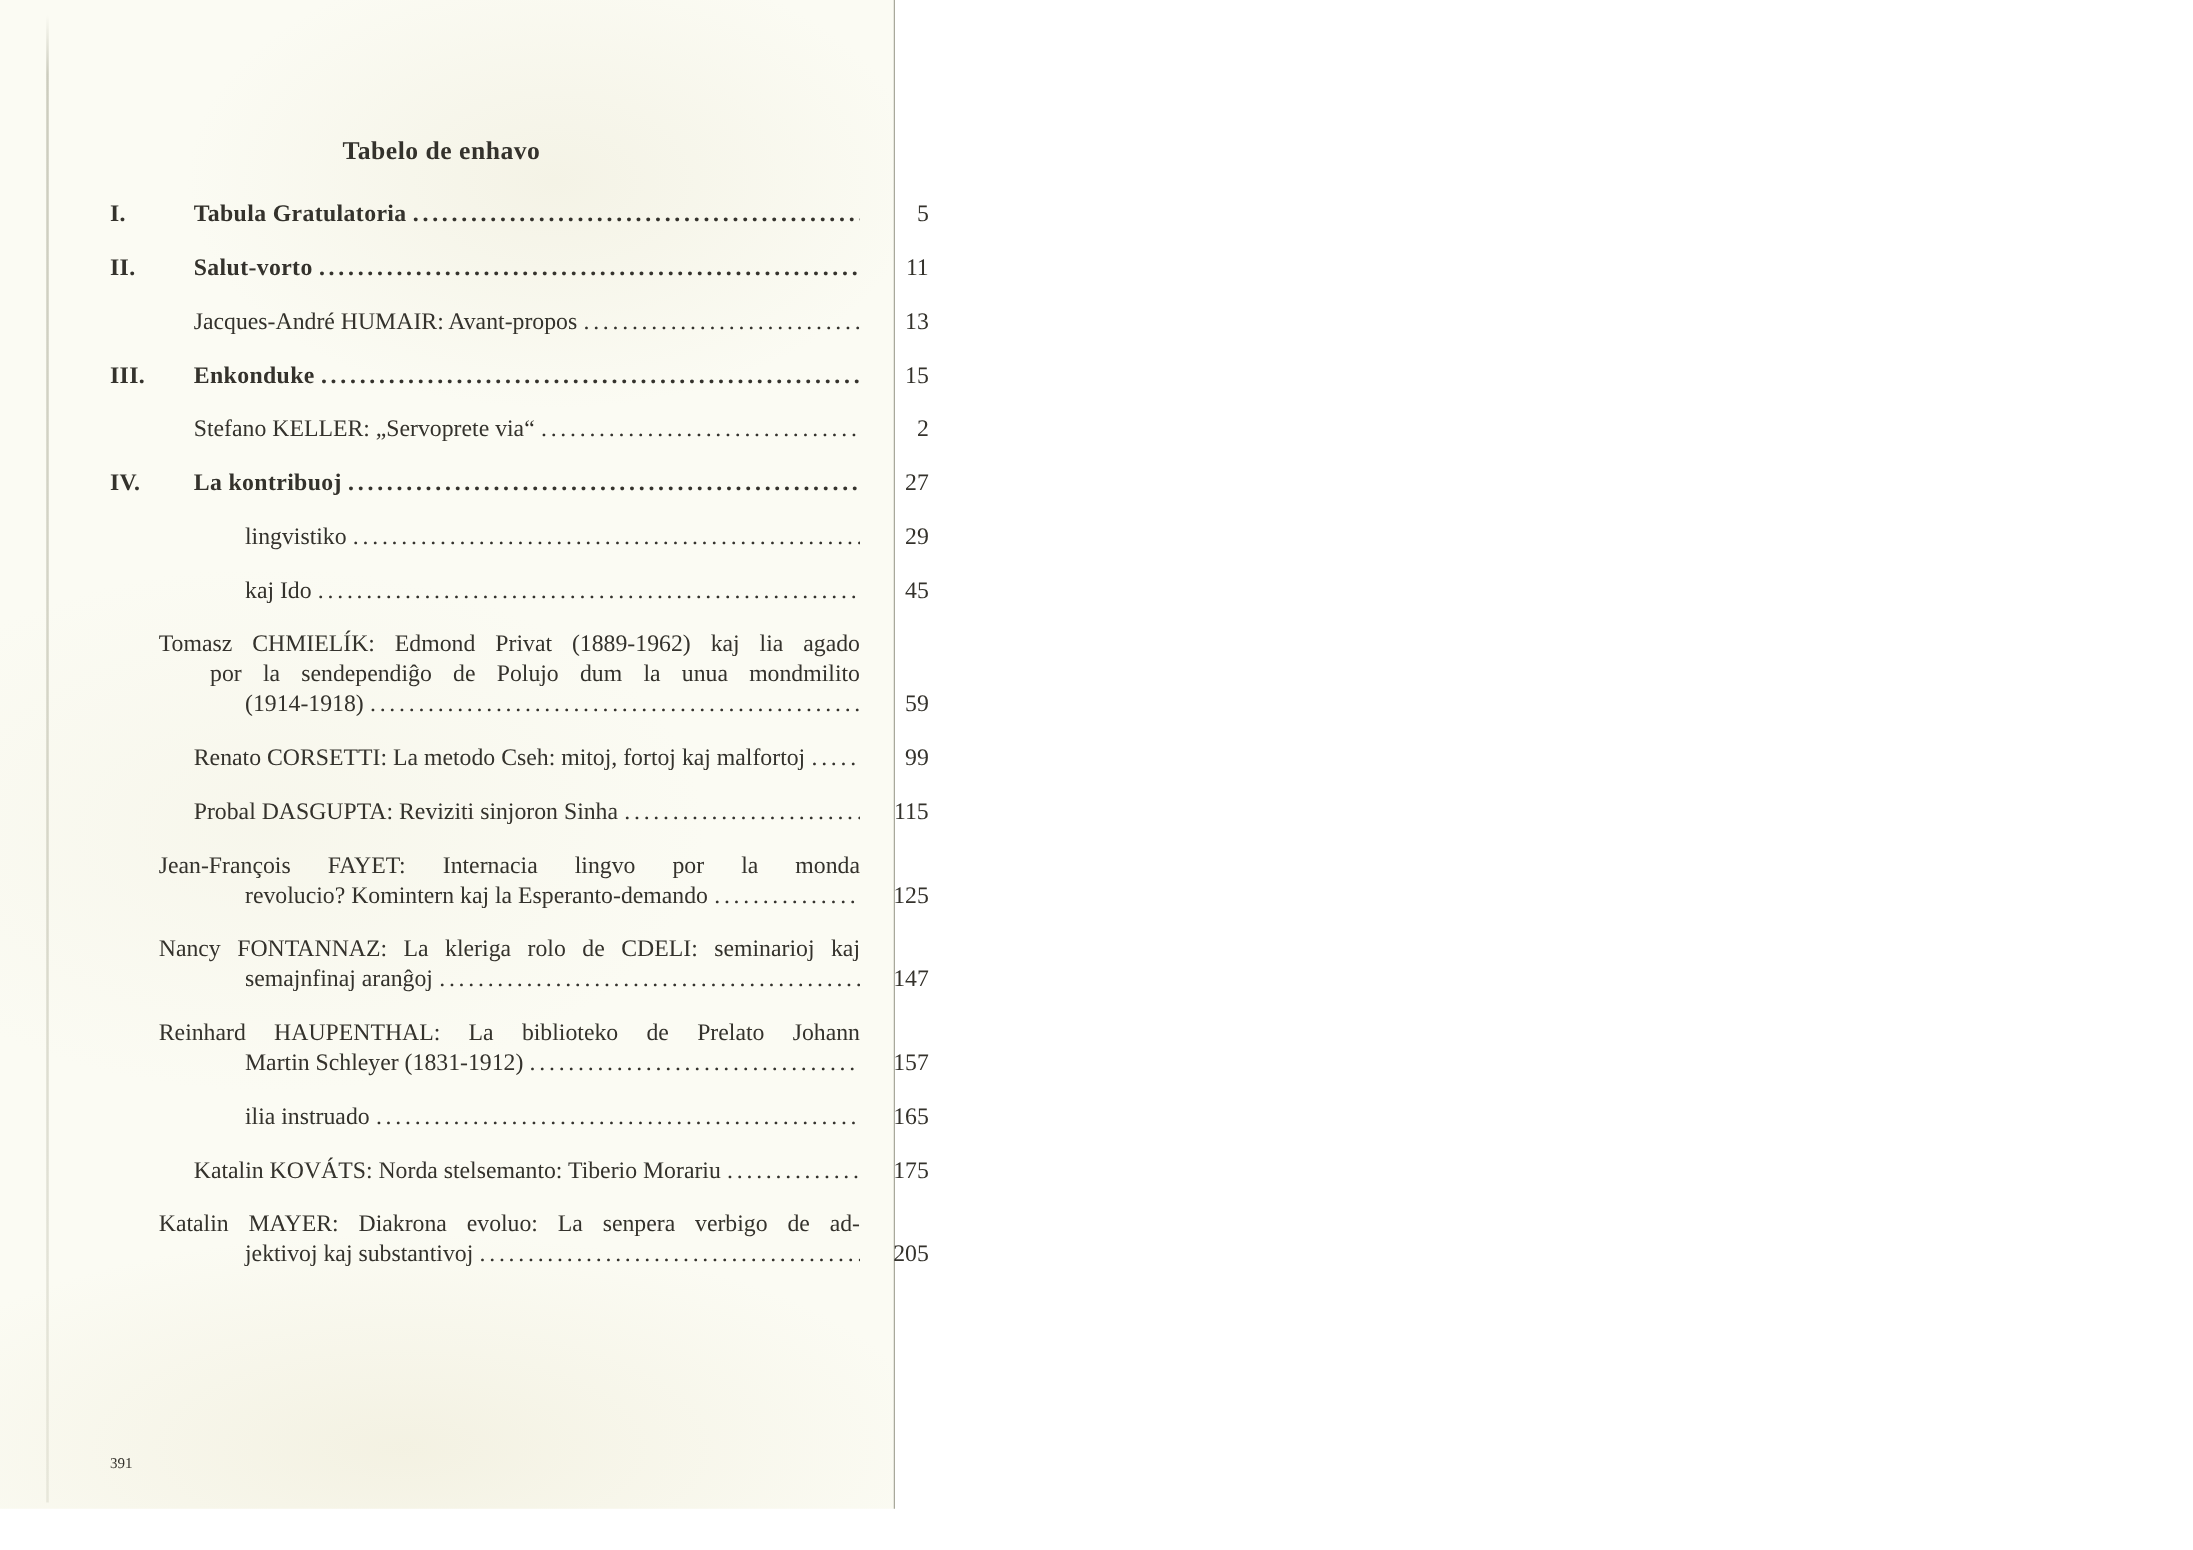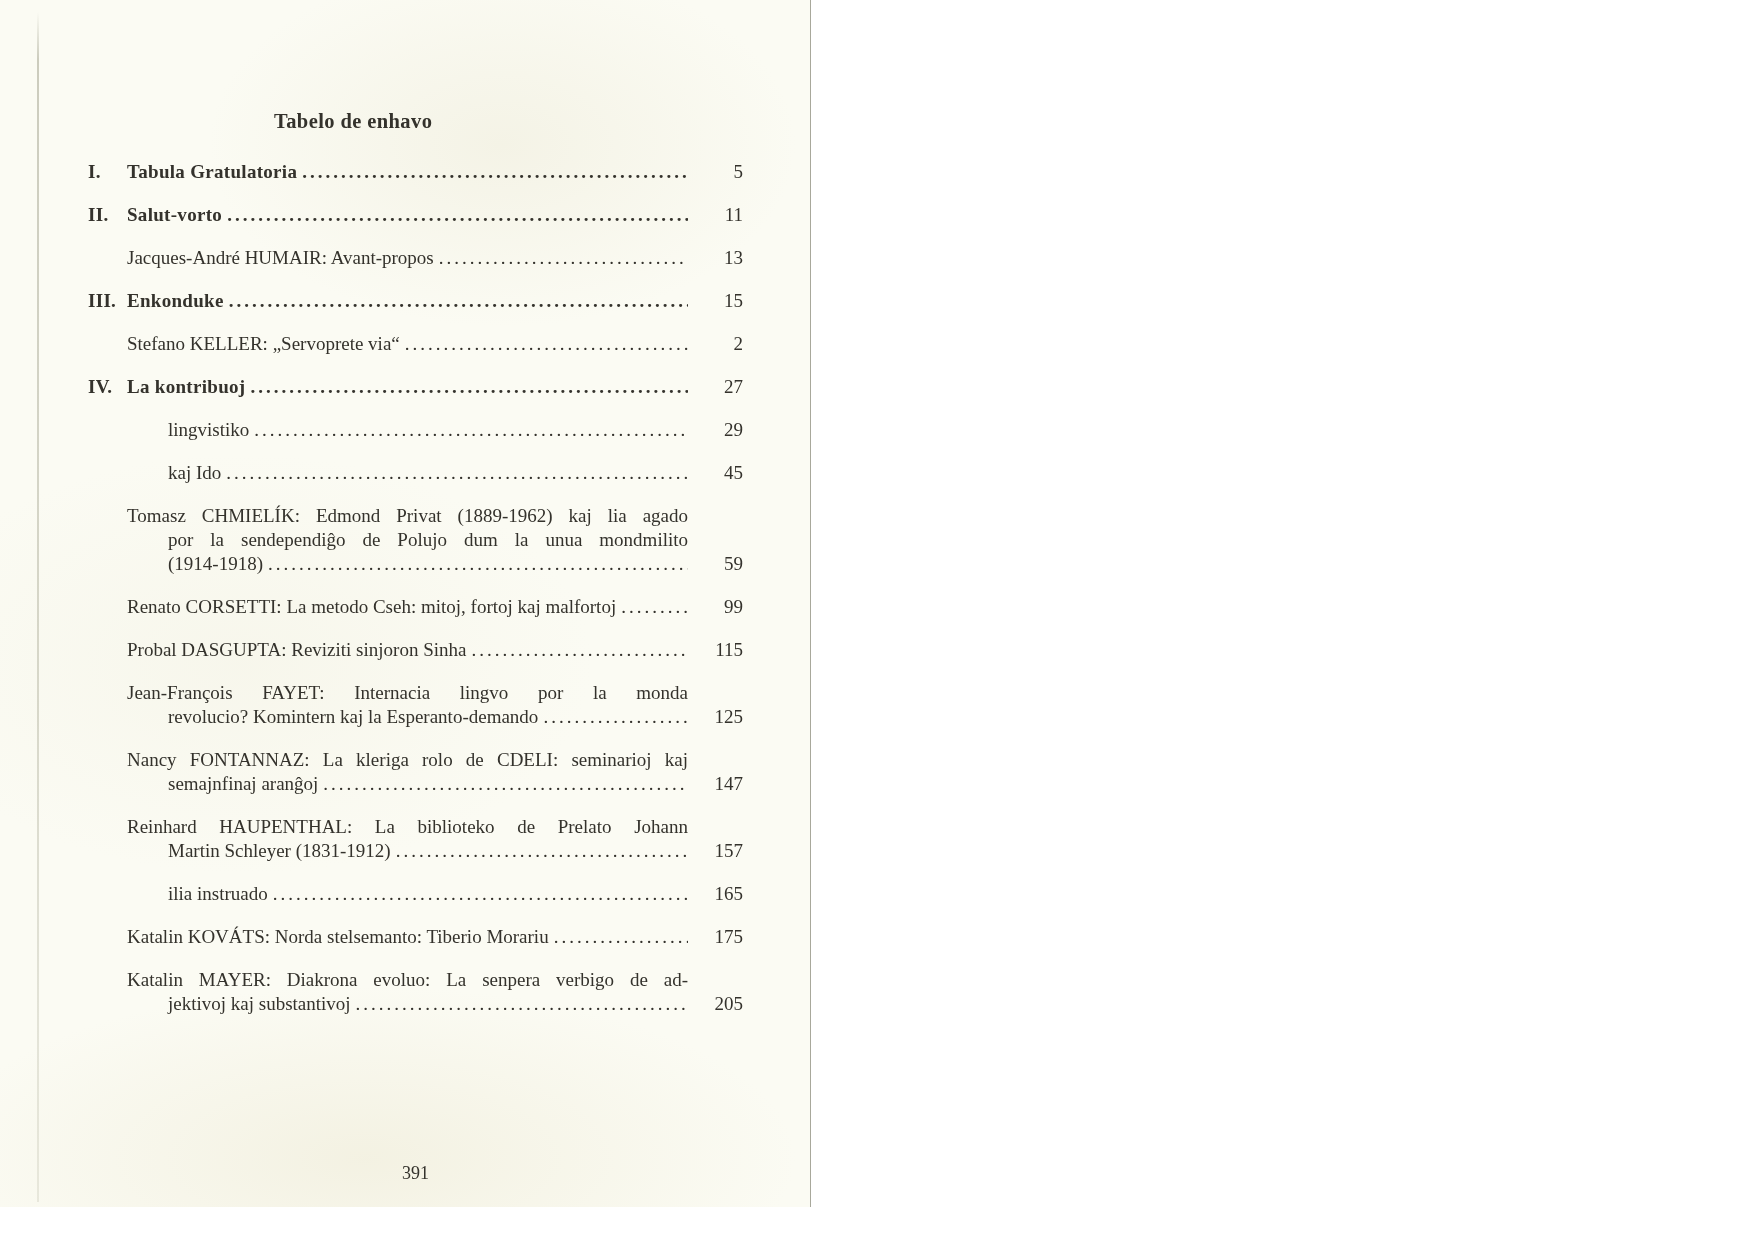--- a/index.html
+++ b/index.html
@@ -10,21 +10,21 @@
     --backdrop:#ffffff;
   }
   *{margin:0;padding:0;box-sizing:border-box;}
   html,body{width:1754px;height:1240px;background:var(--backdrop);overflow:hidden;}
   body{font-family:"Liberation Serif","DejaVu Serif",serif;color:var(--ink);}
 
   .canvas{position:relative;width:1754px;height:1240px;background:var(--backdrop);}
 
   
   .scan-page{
-    position:absolute;left:0;top:0;width:811px;height:1207px;
+    position:absolute;left:0;top:0;width:716px;height:1207px;
     background:
       radial-gradient(ellipse 420px 260px at 62% 12%, rgba(236,233,214,0.45), rgba(236,233,214,0) 70%),
       radial-gradient(ellipse 500px 300px at 30% 55%, rgba(240,238,222,0.35), rgba(240,238,222,0) 70%),
       radial-gradient(ellipse 600px 240px at 45% 96%, rgba(236,232,210,0.50), rgba(236,232,210,0) 72%),
       var(--paper);
     border-right:1px solid var(--page_edge);
   }
   
   .gutter-line{
     position:absolute;left:37px;top:12px;width:2px;height:1190px;
@@ -40,29 +40,29 @@
 
   .entry{display:flex;margin-bottom:19px;}
   .entry .num{flex:none;width:39px;font-weight:bold;letter-spacing:0.3px;}
   .entry .body{flex:1;min-width:0;}
   .entry .pg{flex:none;width:55px;text-align:right;align-self:flex-end;white-space:nowrap;}
   .entry.heading .body{font-weight:bold;letter-spacing:0.3px;}
 
   .line.just{text-align:justify;text-align-last:justify;}
   .line.cont{padding-left:41px;text-align:right;}
   .line.last{display:flex;align-items:baseline;}
-  .line.last .txt{white-space:nowrap;}
+  .line.last .txt{white-space:nowrap;margin-left:28px;}
   .leader{
     flex:1;min-width:0;overflow:hidden;white-space:nowrap;
     letter-spacing:3px;padding-left:5px;color:var(--ink);
   }
 
   .footer-num{
     position:absolute;left:88px;top:1163px;width:655px;
-    text-align:center;font-size:18px;
+    text-align:left;font-size:12px;
   }
 </style>
 </head>
 <body>
 
 <div class="canvas">
 
   <div class="scan-page">
     <div class="gutter-line"></div>
 

